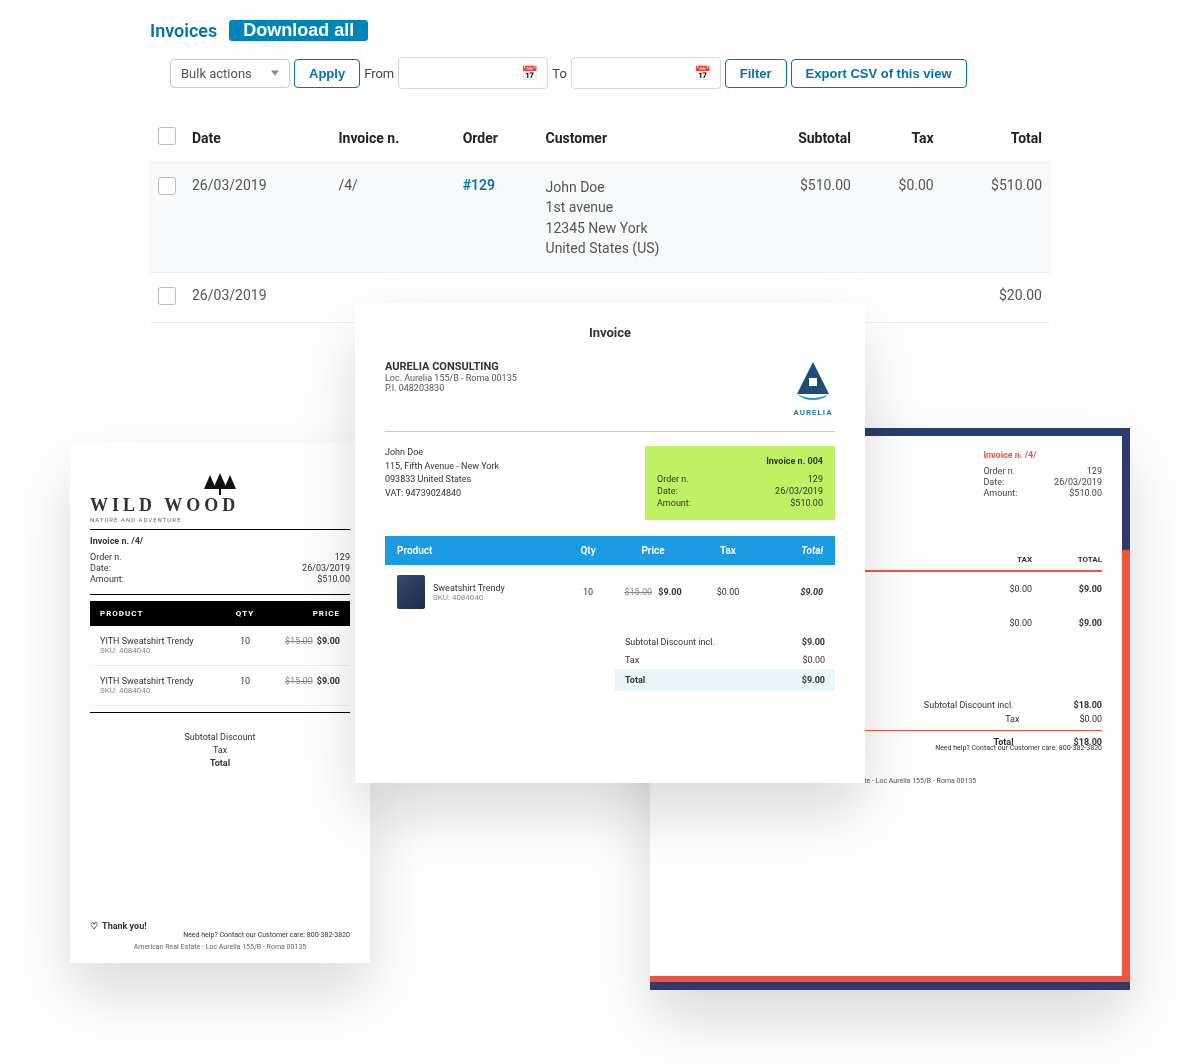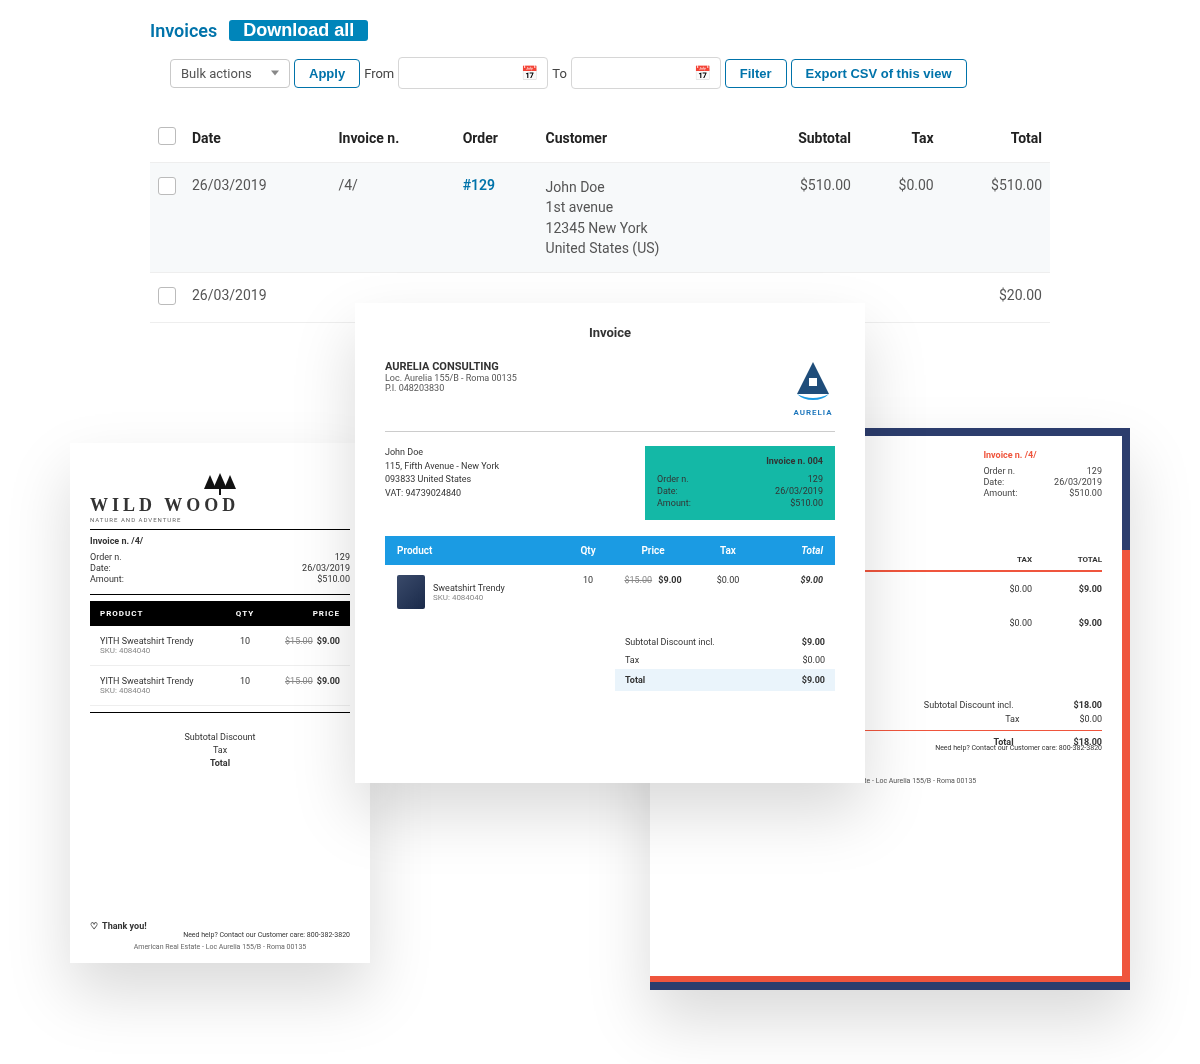--- a/index.html
+++ b/index.html
@@ -116,26 +116,26 @@
   .card-center { left:355px; top:0px; width:510px; height:480px; z-index:3; padding:22px 30px;}
   .cc-title { text-align:center; font-size:13px; font-weight:700; margin-bottom:20px;}
   .cc-head { display:flex; justify-content:space-between; align-items:flex-start;}
   .cc-head .co .n{ font-size:11px; font-weight:700;}
   .cc-head .co .a{ font-size:9px; color:#555;}
   .cc-logo { text-align:center;}
   .cc-logo .name{ font-size:8px; letter-spacing:1px; color:#1b75bb; font-weight:600; margin-top:2px;}
   .cc-hr { border:none;border-top:1px solid #ccc; margin:14px 0;}
   .cc-bill { display:flex; justify-content:space-between; gap:16px;}
   .cc-bill .addr{ font-size:9px; color:#333; line-height:1.5;}
-  .cc-box { background:#14b8a6; padding:10px 12px; font-size:9px; width:190px;}
+  .cc-box { background:#bef264; padding:10px 12px; font-size:9px; width:190px;}
   .cc-box .t{ text-align:right; font-weight:700; margin-bottom:8px;}
   .cc-box .row{ display:flex; justify-content:space-between; margin:2px 0;}
   .cc-phdr { background:#1b9be3; color:#fff; display:flex; padding:9px 12px; font-size:10px; font-weight:600; margin-top:16px;}
   .cc-c1{flex:2;} .cc-c2{flex:0 0 50px;text-align:center;} .cc-c3{flex:0 0 80px;text-align:center;} .cc-c4{flex:0 0 70px;text-align:center;} .cc-c5{flex:0 0 60px;text-align:right;font-style:italic;}
-  .cc-row { display:flex; padding:10px 12px; font-size:9px; }
+  .cc-row { display:flex; padding:10px 12px; font-size:9px; align-items:center;}
   .cc-img { width:28px;height:34px; background:linear-gradient(135deg,#3a4a6a,#1a2a4a); border-radius:2px; margin-right:8px;}
   .cc-row .n{ font-size:9px;} .cc-row .sku{ font-size:8px;color:#888;}
   .cc-row .strike{ text-decoration:line-through;color:#888;margin-right:4px;}
   .cc-tot { margin-top:14px; width:220px; margin-left:auto;}
   .cc-tot .row{ display:flex;justify-content:space-between;font-size:9px;padding:4px 10px;}
   .cc-tot .row.total{ background:#eaf4fb; font-weight:700; padding:6px 10px;}
 
 </style>
 </head>
 <body>

